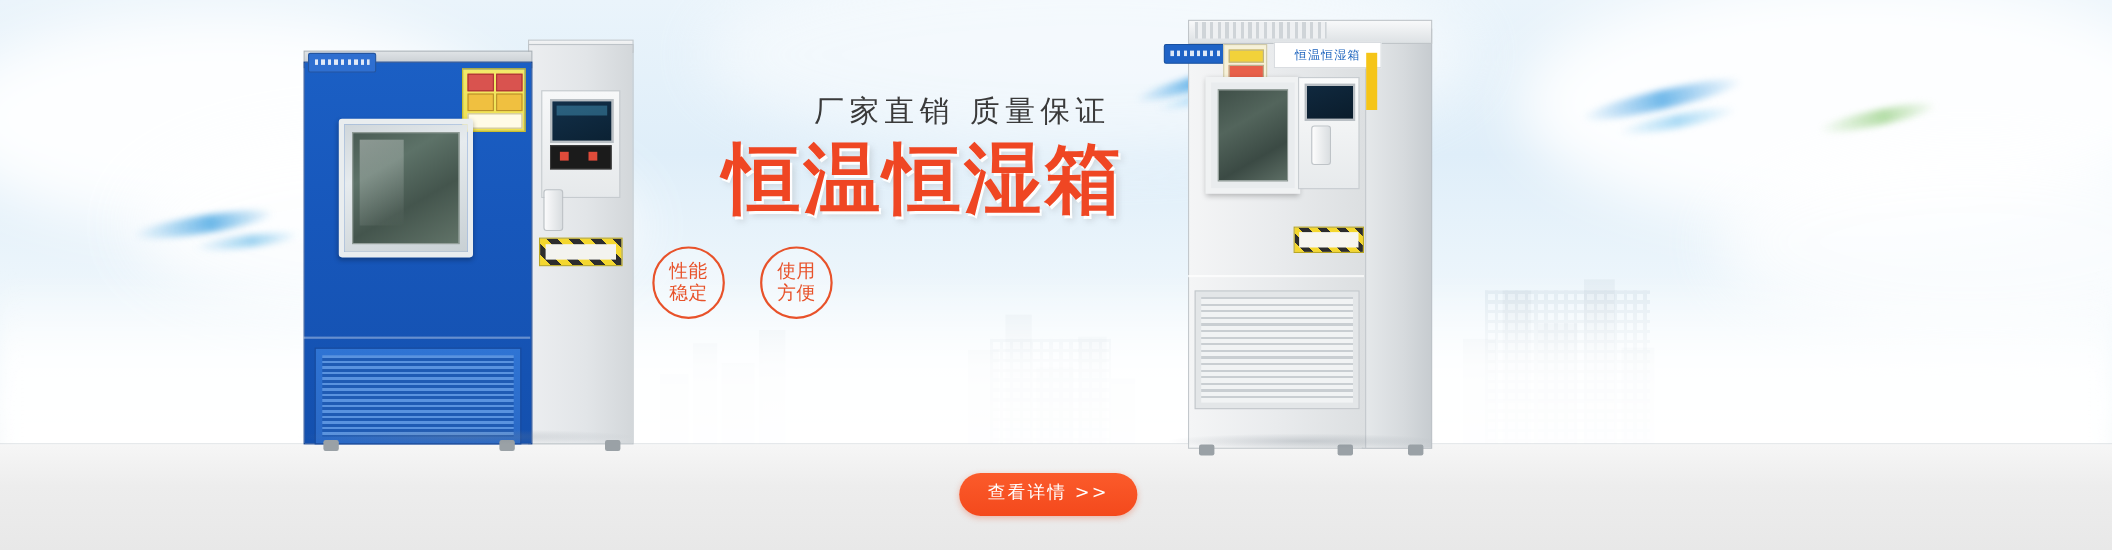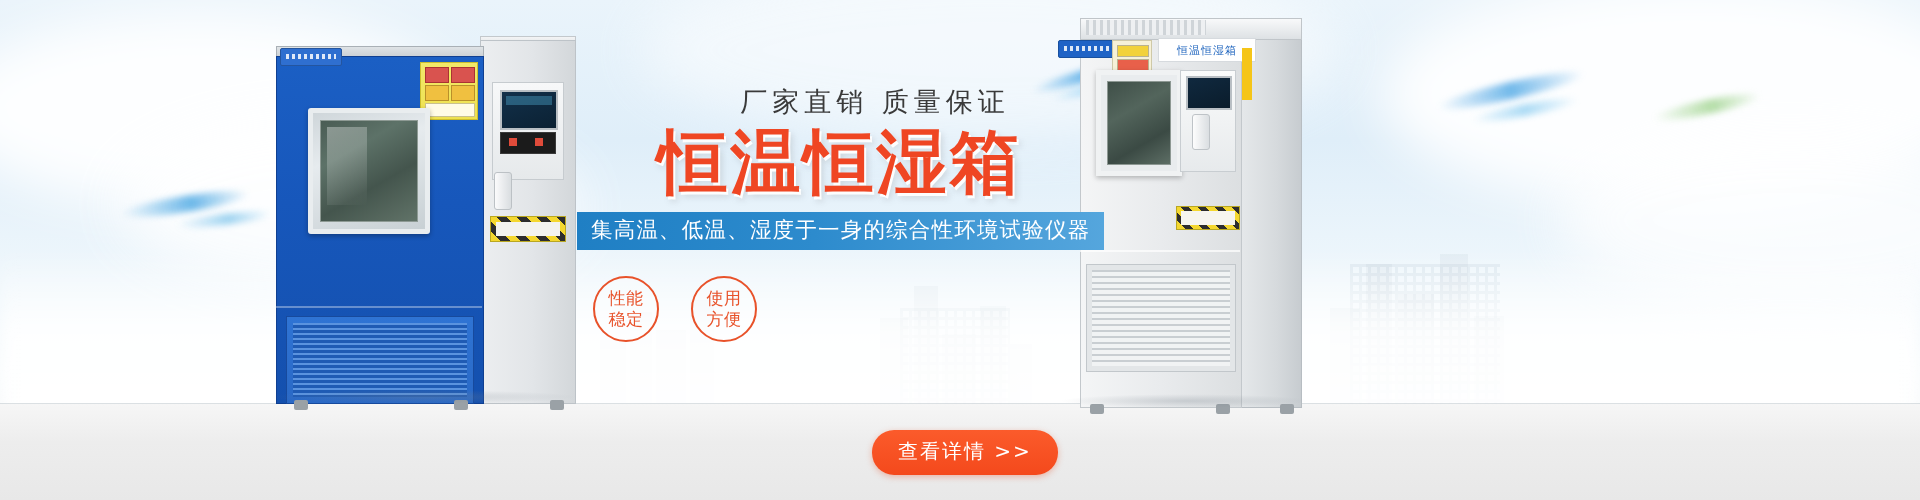--- a/index.html
+++ b/index.html
@@ -57,21 +57,21 @@
   .badge{
     width:62px;height:62px;border-radius:50%;border:2px solid #e8522a;
     display:flex;flex-direction:column;align-items:center;justify-content:center;
     color:#e8522a;font-size:17px;line-height:1.22;letter-spacing:.5px;
     background:rgba(255,255,255,.25);
   }
   .cta{
     position:absolute;left:872px;top:430px;
     background:linear-gradient(180deg,#fb5b2b 0%,#f4491c 100%);
     color:#fff;border-radius:22px;padding:8px 26px 10px 26px;
-    font-size:20px;letter-spacing:2px;white-space:nowrap;
+    font-size:16px;letter-spacing:2px;white-space:nowrap;
     box-shadow:0 2px 6px rgba(230,80,40,.35);
   }
   
   .chamber{position:absolute;}
   
   #chamberLeft{left:268px;top:30px;width:310px;height:372px;}
   .l-body{position:absolute;left:8px;top:26px;width:206px;height:346px;background:linear-gradient(180deg,#1b5fc4 0%,#1757bb 42%,#1450ae 100%);border:1px solid #0f3f91;}
   .l-top{position:absolute;left:8px;top:16px;width:206px;height:14px;background:linear-gradient(180deg,#dfe3e6,#c2c8cd);border:1px solid #a9b0b6;}
   .l-right{position:absolute;left:212px;top:10px;width:94px;height:362px;background:linear-gradient(90deg,#eceef0 0%,#e2e5e8 55%,#d3d7da 100%);border:1px solid #bdc3c8;}
   .l-rtop{position:absolute;left:212px;top:6px;width:94px;height:10px;background:linear-gradient(180deg,#f3f4f5,#dcdfe2);border:1px solid #c3c8cc;}
@@ -245,23 +245,20 @@
     <div class="r-foot" style="left:240px;"></div>
     <div class="refl" style="left:20px;width:250px;"></div>
   </div>
 
   <div class="copy">
 
     <div class="tagline">厂家直销  质量保证</div>
 
     <div class="headline">恒温恒湿箱</div>
 
-    <div style="text-align:center;">
-      <div class="subbar">集高温、低温、湿度于一身的综合性环境试验仪器</div>
-    </div>
 
     <div class="badges">
       <div class="badge">
         <span>性能</span>
         <span>稳定</span>
       </div>
       <div class="badge">
         <span>使用</span>
         <span>方便</span>
       </div>

